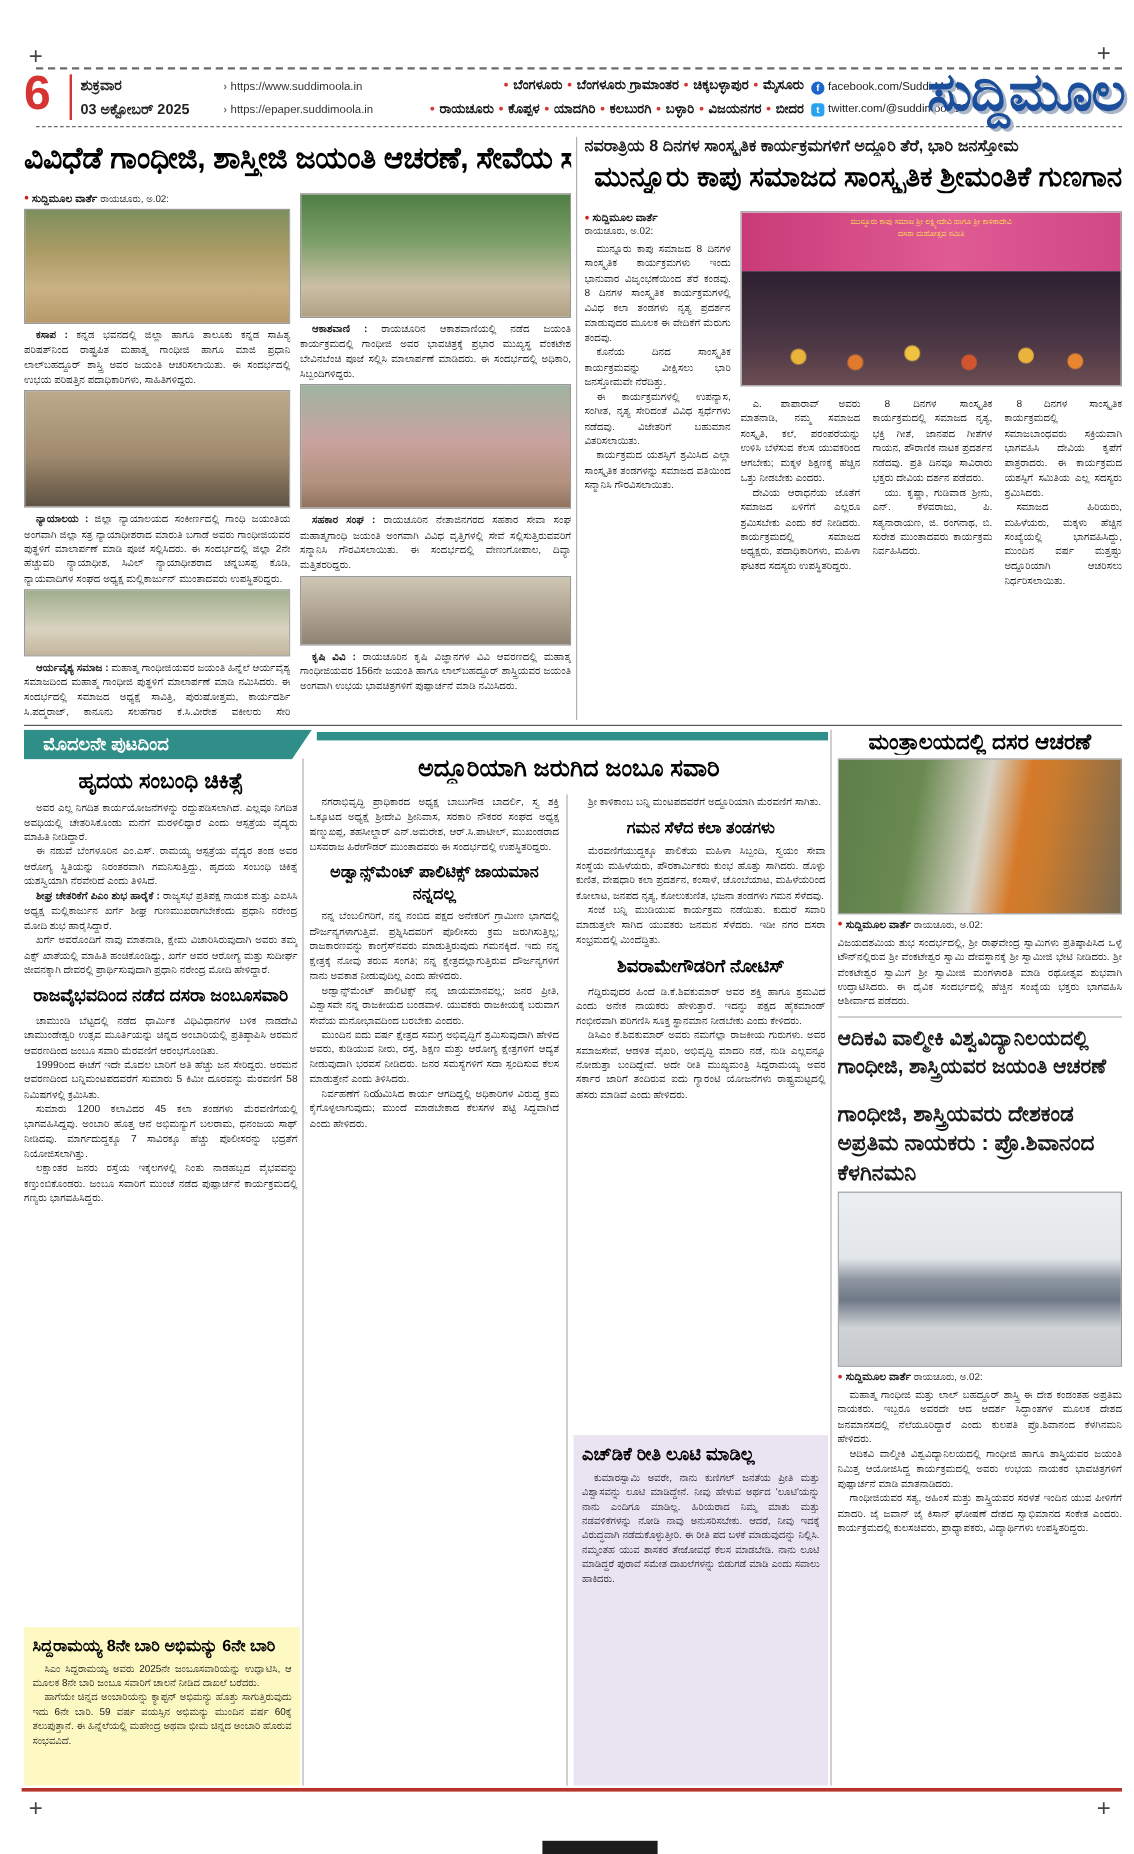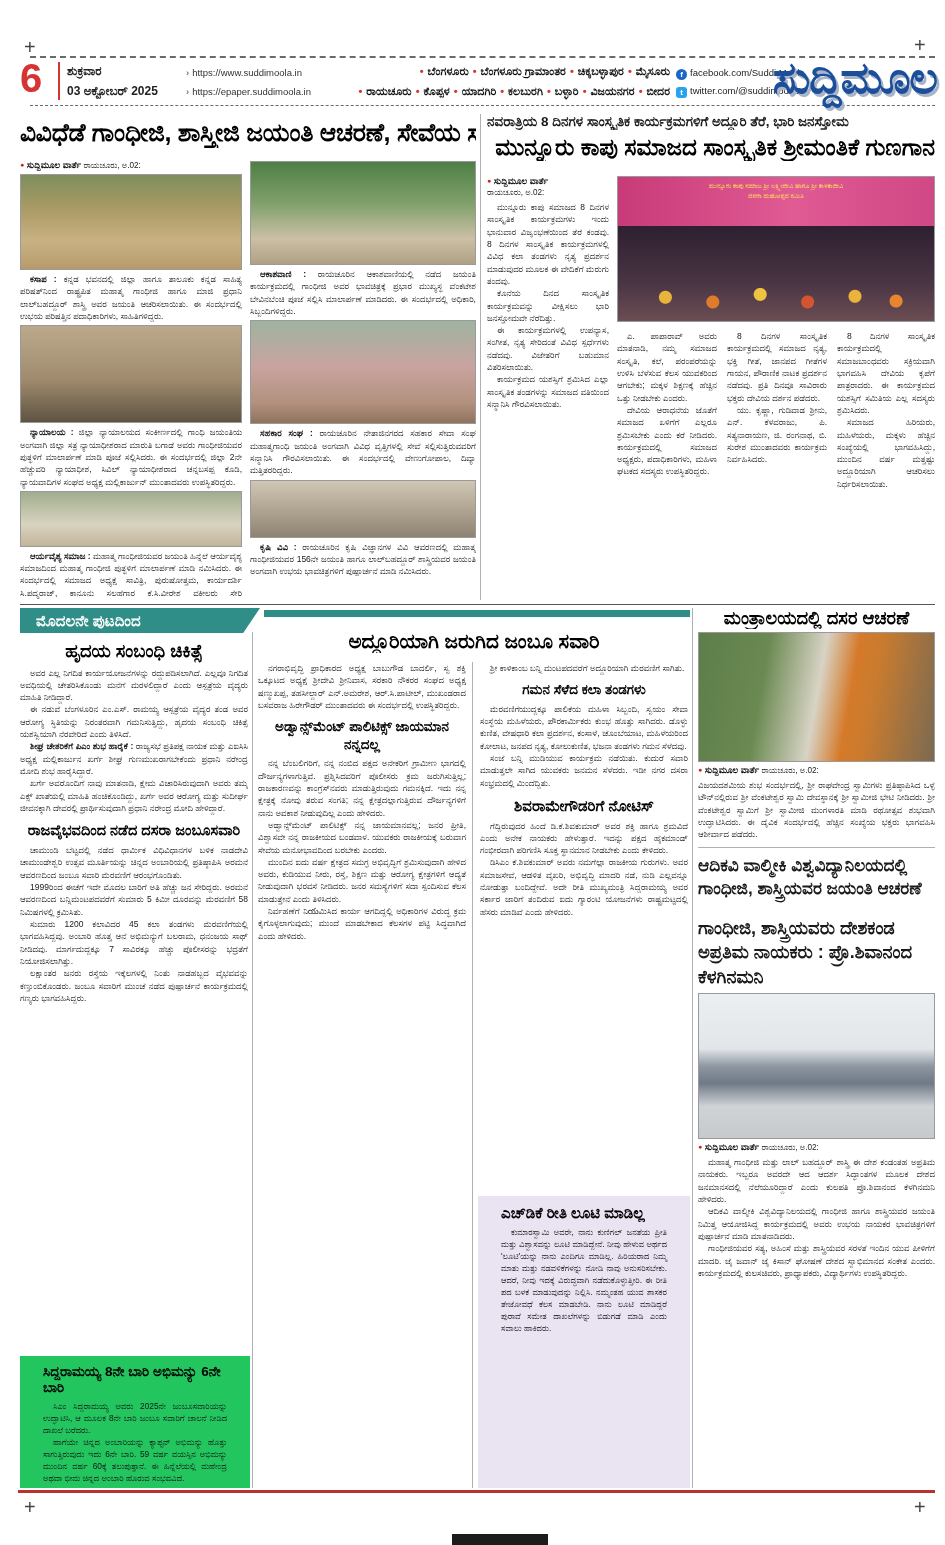--- a/index.html
+++ b/index.html
@@ -57,24 +57,24 @@
   .fp-banner{position:absolute;left:20px;top:608px;width:240px;height:25px;background:#2f8e87;color:#fff;
      font-size:15px;font-weight:bold;line-height:25px;padding-left:16px;
      clip-path:polygon(0 0,100% 0,93% 100%,0 100%)}
   .teal-bar{position:absolute;left:264px;top:610px;width:426px;height:7px;background:#2f8e87}
 
   .h-sec{font-weight:bold;text-align:center;color:#000}
   .h2c{font-size:18px;line-height:1.25;margin-bottom:4px}
   .subhead{font-weight:bold;text-align:center;font-size:13.5px;line-height:1.3;margin:7px 0 4px 0;color:#000}
   .subhead.left{text-align:center;font-size:14.5px}
 
-  .box{position:absolute;padding:8px 23px;overflow:hidden}
+  .box{position:absolute;padding:8px 7px;overflow:hidden}
   .box .btitle{font-weight:bold;font-size:13.5px;text-align:left;margin-bottom:4px;color:#000}
   .box .bt{font-size:8.3px}
-  .box-peach{background:#22c55e}
+  .box-peach{background:#fef9c3}
   .box-lav{background:#e9e3f2}
   .box-lav .btitle{font-size:15px}
 
   .redrule{position:absolute;left:18px;top:1490px;width:917px;height:3px;background:#b7342c}
   .bstrip{position:absolute;left:452px;top:1534px;width:96px;height:11px;background:#1c1c1c}
 </style>
 </head>
 <body>
 
 <div class="page">

